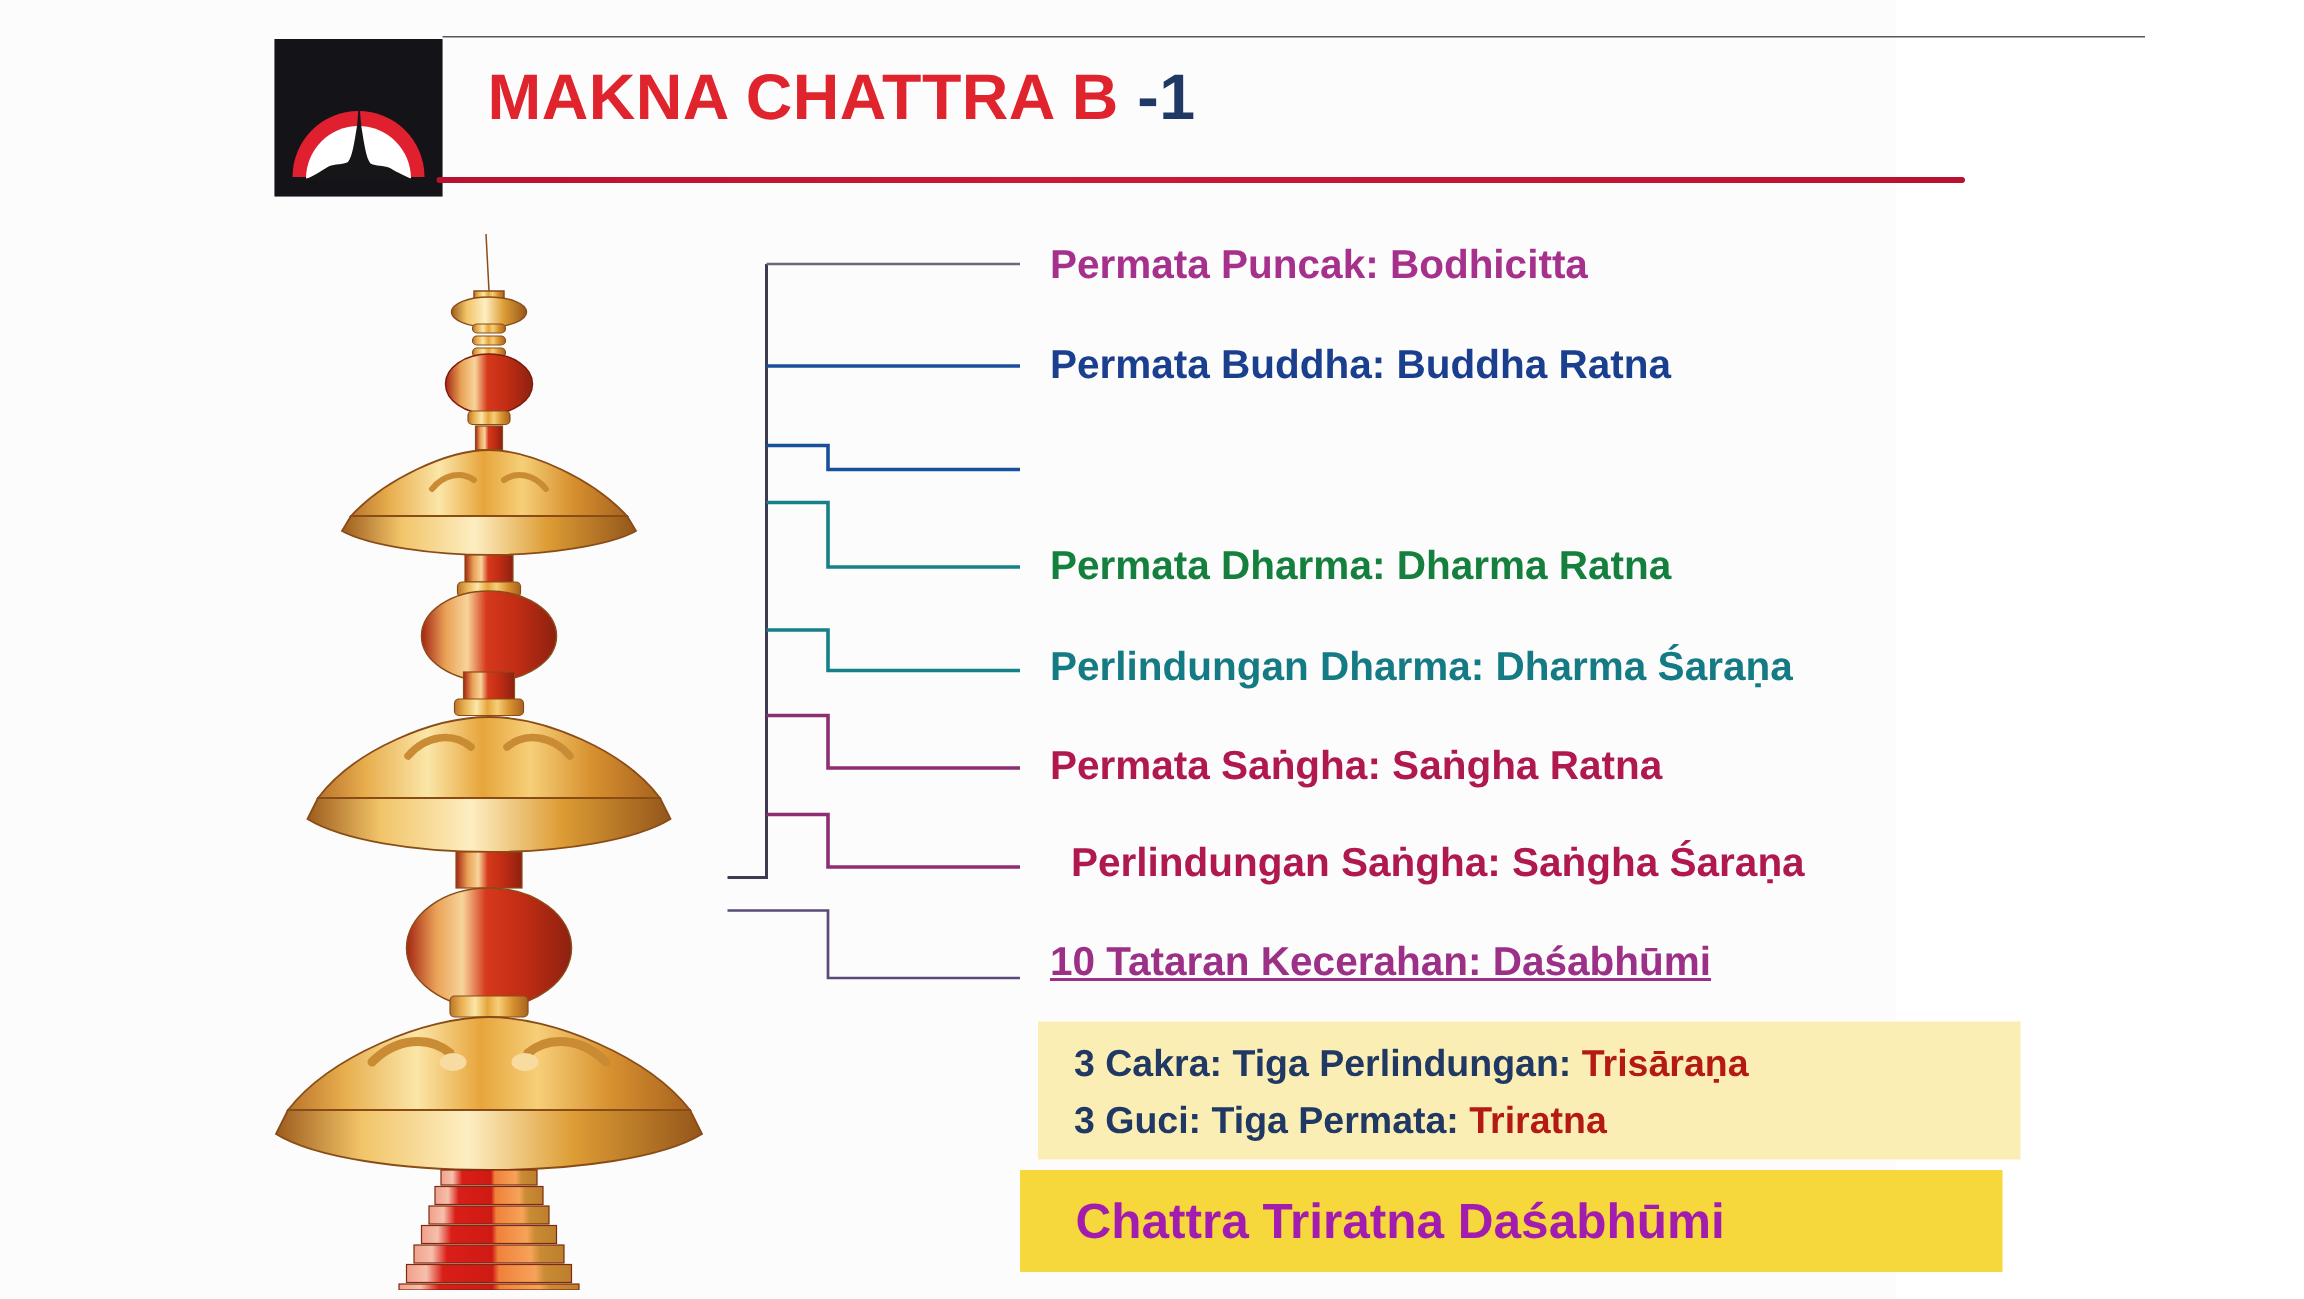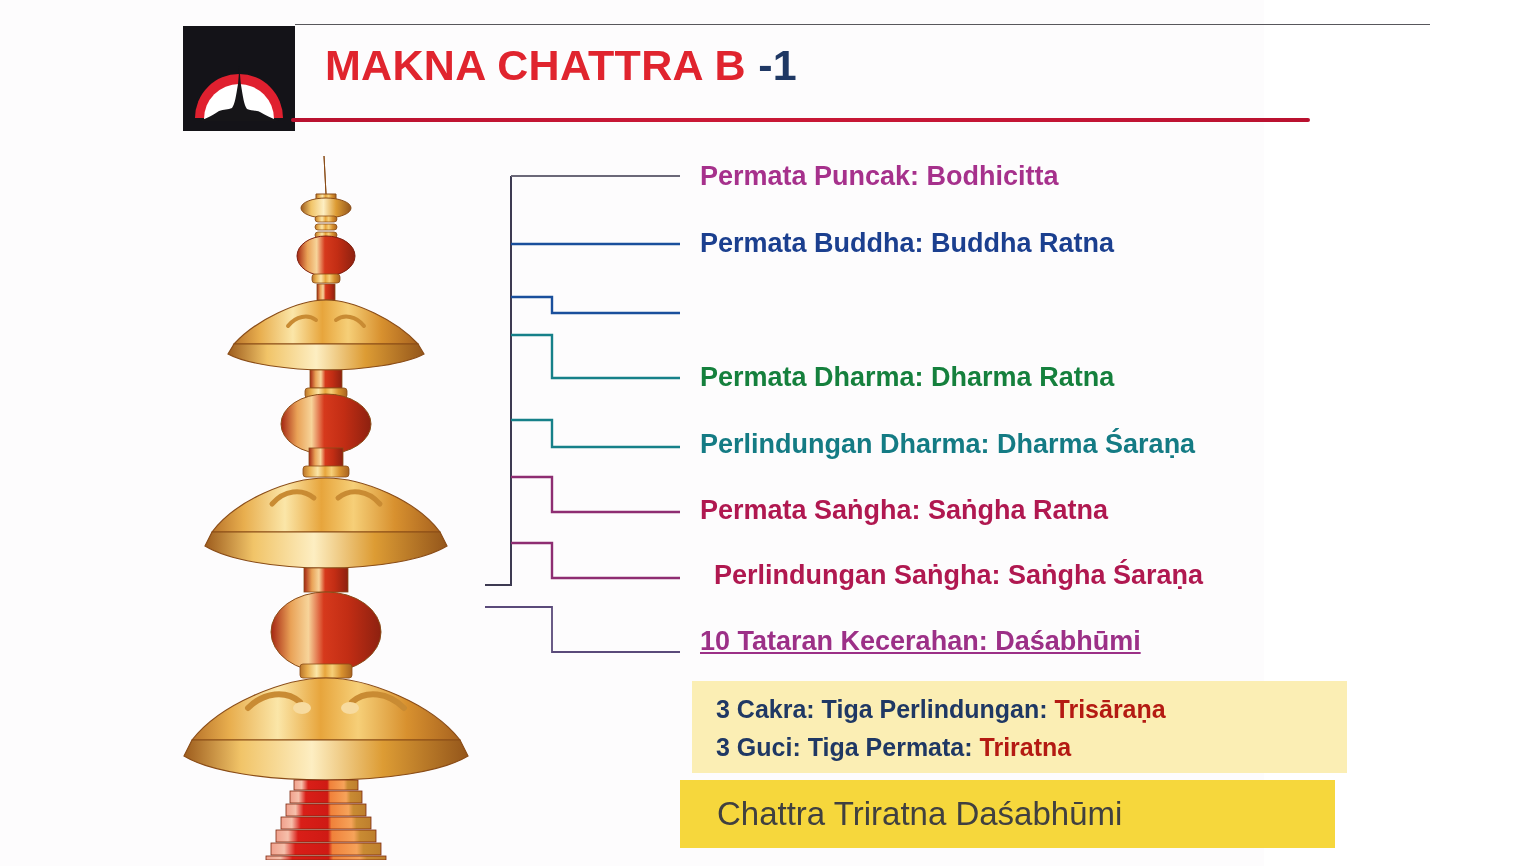--- a/index.html
+++ b/index.html
@@ -58,21 +58,21 @@
     position:absolute;left:24px;font-size:25px;font-weight:bold;
     white-space:nowrap;color:#1f3864;line-height:1;
   }
   .box-a .ln .hl{color:#b41a12;}
   .box-b{
     position:absolute;left:680px;top:780px;width:655px;height:68px;
     background:#f6d73c;
   }
   .box-b .ttl{
     position:absolute;left:37px;top:17px;
-    font-size:33px;font-weight:normal;white-space:nowrap;color:#404040;
+    font-size:33px;font-weight:bold;white-space:nowrap;color:#a21caf;
     line-height:1;
   }
 </style>
 </head>
 <body>
 
 <div id="stage">
 
   <div class="hdr-topline"></div>
 

